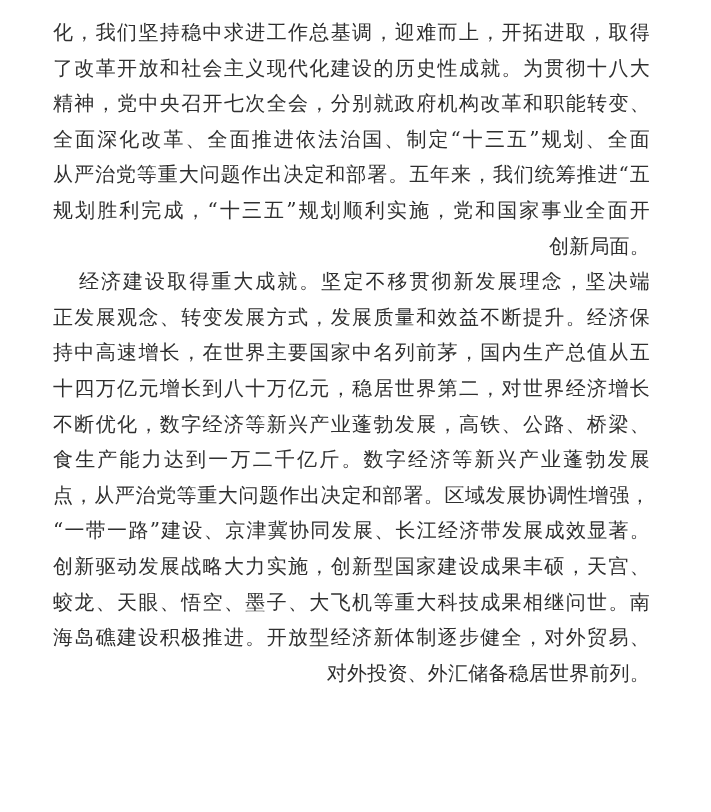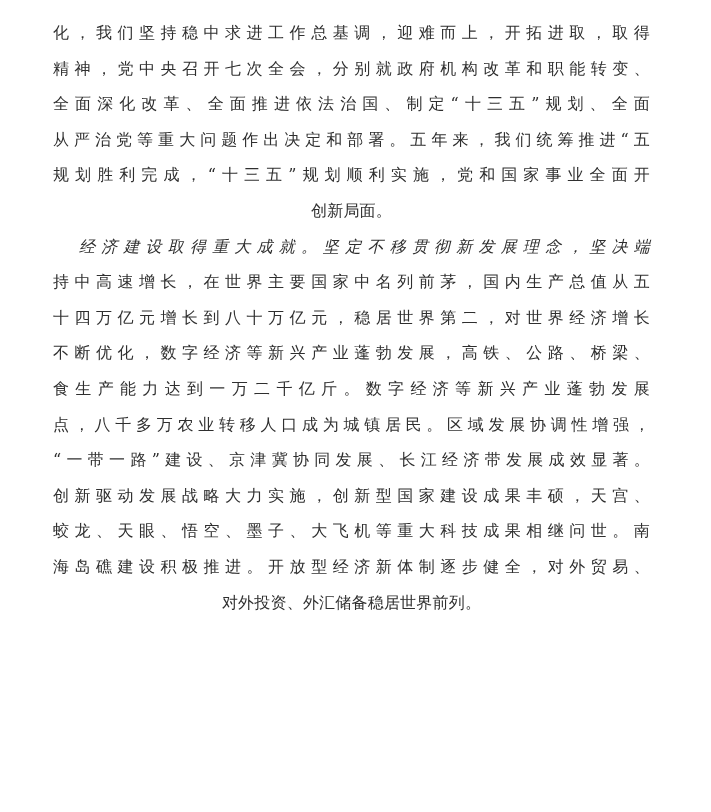--- a/index.html
+++ b/index.html
@@ -13,69 +13,70 @@
     overflow: hidden;
   }
   .page {
     box-sizing: border-box;
     width: 711px;
     height: 804px;
     padding: 15px 61px 0 53px;
     background: #ffffff;
     font-family: "DejaVu Serif", "Liberation Serif", serif;
     color: #2f2f2f;
-    font-size: 16px;
+    font-size: 20px;
     line-height: 35.6px;
   }
   .para {
     margin: 0;
   }
   .line {
     height: 35.6px;
     white-space: nowrap;
     letter-spacing: 0.2px;
   }
   
   .line.just {
     white-space: normal;
     text-align: justify;
     text-align-last: justify;
     text-justify: inter-character;
   }
   
   .line.last {
-    text-align: center;
+    text-align: right;
   }
   
   .line.indent {
     padding-left: 26px;
-    font-style: italic;
   }
 </style>
 </head>
 <body>
 
 <div class="page">
 
   <div class="para">
     <div class="line just">化，我们坚持稳中求进工作总基调，迎难而上，开拓进取，取得</div>
+    <div class="line just">了改革开放和社会主义现代化建设的历史性成就。为贯彻十八大</div>
     <div class="line just">精神，党中央召开七次全会，分别就政府机构改革和职能转变、</div>
     <div class="line just">全面深化改革、全面推进依法治国、制定“十三五”规划、全面</div>
     <div class="line just">从严治党等重大问题作出决定和部署。五年来，我们统筹推进“五</div>
     <div class="line just">规划胜利完成，“十三五”规划顺利实施，党和国家事业全面开</div>
     <div class="line last">创新局面。</div>
   </div>
 
   <div class="para">
     <div class="line just indent">经济建设取得重大成就。坚定不移贯彻新发展理念，坚决端</div>
+    <div class="line just">正发展观念、转变发展方式，发展质量和效益不断提升。经济保</div>
     <div class="line just">持中高速增长，在世界主要国家中名列前茅，国内生产总值从五</div>
     <div class="line just">十四万亿元增长到八十万亿元，稳居世界第二，对世界经济增长</div>
     <div class="line just">不断优化，数字经济等新兴产业蓬勃发展，高铁、公路、桥梁、</div>
     <div class="line just">食生产能力达到一万二千亿斤。数字经济等新兴产业蓬勃发展</div>
-    <div class="line just">点，八千多万农业转移人口成为城镇居民。区域发展协调性增强，</div>
+    <div class="line just">点，从严治党等重大问题作出决定和部署。区域发展协调性增强，</div>
     <div class="line just">“一带一路”建设、京津冀协同发展、长江经济带发展成效显著。</div>
     <div class="line just">创新驱动发展战略大力实施，创新型国家建设成果丰硕，天宫、</div>
     <div class="line just">蛟龙、天眼、悟空、墨子、大飞机等重大科技成果相继问世。南</div>
     <div class="line just">海岛礁建设积极推进。开放型经济新体制逐步健全，对外贸易、</div>
     <div class="line last">对外投资、外汇储备稳居世界前列。</div>
   </div>
 
 </div>
 
 </body></html>

